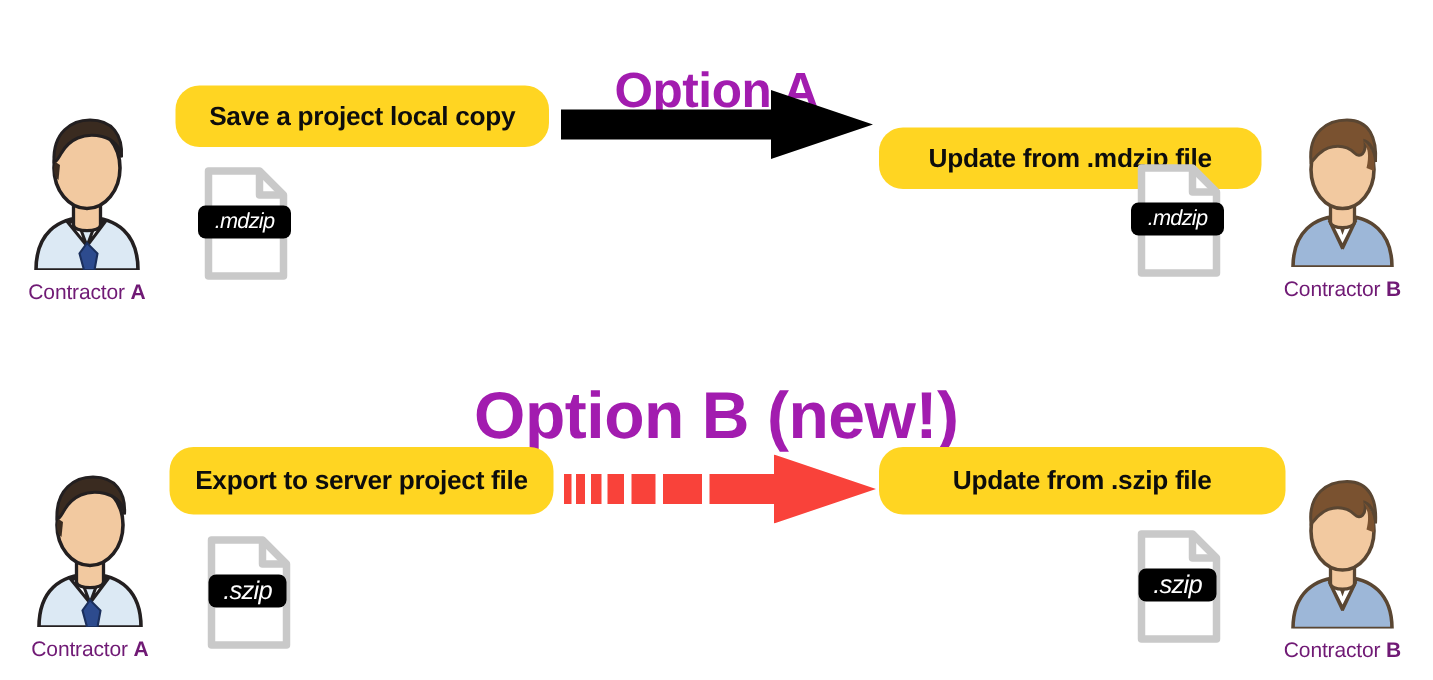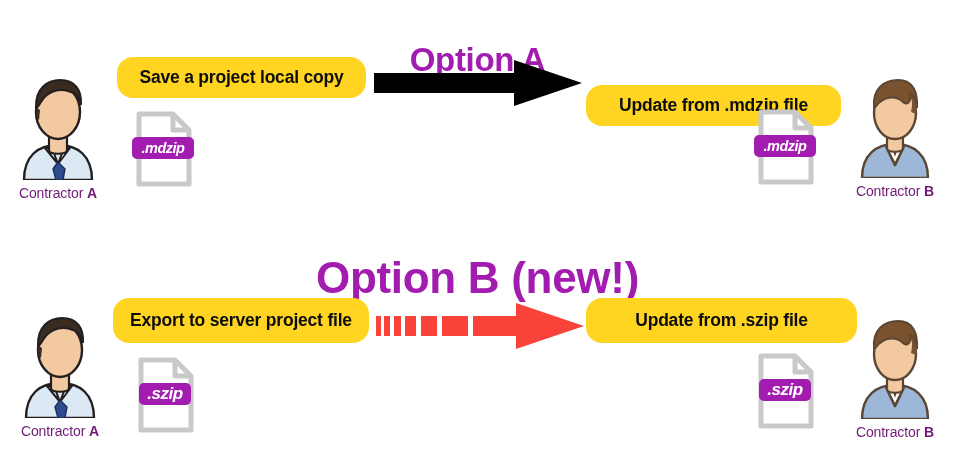--- a/index.html
+++ b/index.html
@@ -82,27 +82,27 @@
 
   
   .file-icon { position: absolute; }
   #file-a-left   { left: 131px; top: 110px; }
   #file-a-right  { left: 753px; top: 108px; }
   #file-b-left   { left: 133px; top: 356px; }
   #file-b-right  { left: 753px; top: 352px; }
 
   .file-badge {
     position: absolute;
-    background: #a21caf;
+    background: #000000;
     border-radius: 5px;
     display: flex;
     align-items: center;
     justify-content: center;
     color: #ffffff;
-    font-weight: bold;
+    font-weight: normal;
     font-style: italic;
     letter-spacing: -0.5px;
     box-sizing: border-box;
   }
   .badge-mdzip { left: 1px;  top: 27px; width: 62px; height: 22px; font-size: 14.5px; }
   .badge-szip  { left: 6px;  top: 27px; width: 52px; height: 22px; font-size: 17px; }
 </style>
 </head>
 <body>
 

